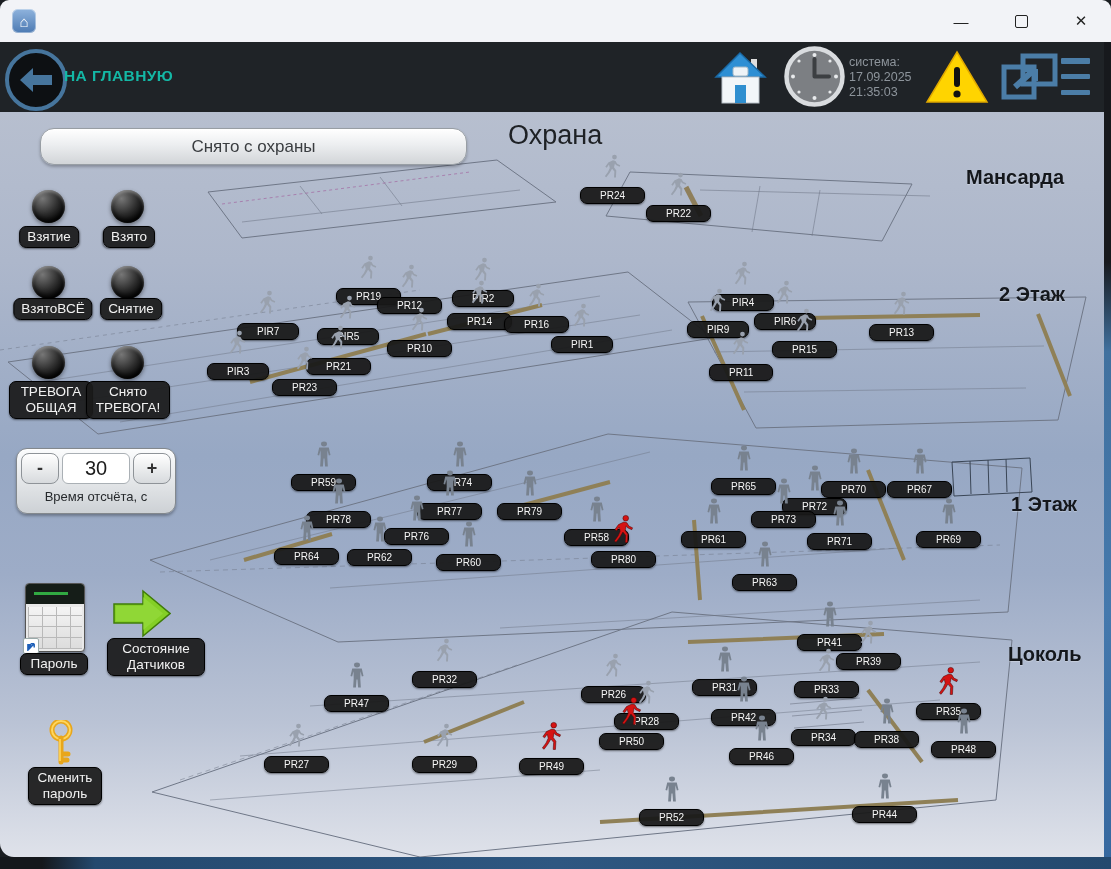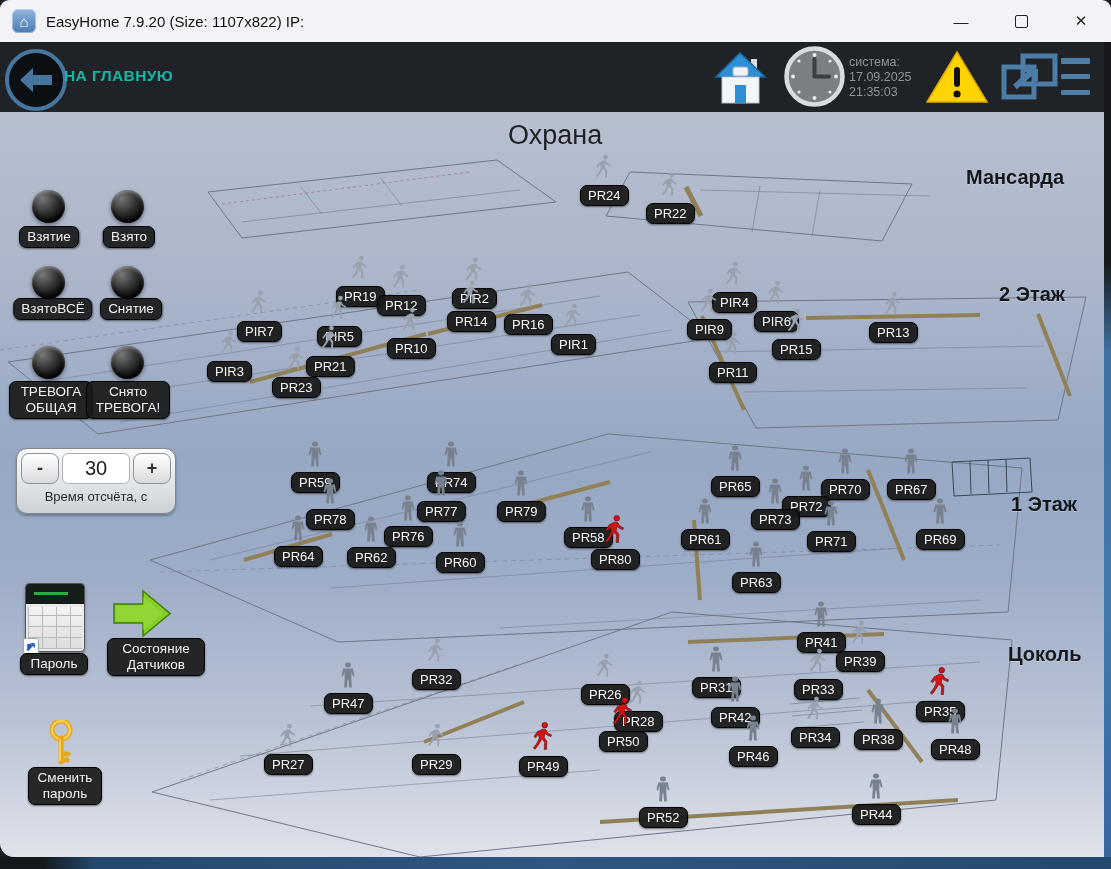--- a/index.html
+++ b/index.html
@@ -78,21 +78,21 @@
   .greenarrow{position:absolute;left:113px;top:477px;width:58px;height:49px;}
   .keyicon{position:absolute;left:44px;top:608px;width:34px;height:46px;}
   .tool-tag{position:absolute;text-align:center;white-space:normal;}
 
   
   .floor-label{position:absolute;font-size:20px;font-weight:bold;color:#14171c;text-shadow:0 1px 1px rgba(255,255,255,.3);}
 
   
   .sensor{position:absolute;}
   .sensor .slabel{display:inline-block;background:rgba(24,24,24,.94);color:#f5f5f5;border:1px solid #000;
-    border-radius:7px;padding:2px 7px;font-size:13px;box-shadow:0 1px 2px rgba(0,0,0,.5);white-space:nowrap;}
+    border-radius:7px;padding:2px 19px;font-size:10px;box-shadow:0 1px 2px rgba(0,0,0,.5);white-space:nowrap;}
   .sensor .person{position:absolute;left:50%;transform:translateX(-50%);top:-33px;width:22px;height:30px;fill:#99a1ae;}
   .sensor.stand .person{fill:#78828f;}
   .sensor.alarm .person{width:26px;height:34px;top:-36px;fill:#d51313;stroke:#4e0505;stroke-width:.5;}
 
   
   .bottombar{position:absolute;left:0;top:857px;width:1111px;height:12px;
     background:linear-gradient(90deg,#15181c 0px,#15181c 42px,#24496e 95px,#2e5781 50%,#24496e 100%);}
   .rightstrip{position:absolute;left:1104px;top:42px;width:7px;height:815px;
     background:linear-gradient(180deg,#17191d 0%,#17191d 27%,#41719f 38%,#4579ad 70%,#36689f 100%);}
 </style>
@@ -109,21 +109,20 @@
       <ellipse cx="12" cy="3.1" rx="3.3" ry="2.7"></ellipse>
       <path d="M6.8 6.8h10.4l1.9 8.2-1.8.5-1.5-5.6-.2 8 .6 9.6h-3l-.7-8.6h-1l-.7 8.6h-3l.6-9.6-.2-8-1.5 5.6-1.8-.5z"></path>
     </symbol>
   </defs>
 </svg>
 
 <div class="window">
 
   <div class="titlebar">
     <div class="appicon">⌂</div>
-    <div class="apptitle">EasyHome 7.9.20 (Size: 1107x822) IP:</div>
     <div class="wincontrols">
       <div class="wbtn">—</div>
       <div class="wbtn">
           <span class="maxbox"></span>
         </div>
       <div class="wbtn">✕</div>
     </div>
   </div>
 
   <div class="navbar">
@@ -399,20 +398,21 @@
             <use href="#p-stand"></use>
           </svg><span class="slabel">PR46</span></div>
         <div class="sensor stand" style="left: 639px; top: 695px;"><svg class="person">
             <use href="#p-stand"></use>
           </svg><span class="slabel">PR52</span></div>
         <div class="sensor stand" style="left: 852px; top: 692px;"><svg class="person">
             <use href="#p-stand"></use>
           </svg><span class="slabel">PR44</span></div>
       </div>
 
+    <button class="status-btn">Снято с охраны</button>
     <div class="page-title">Охрана</div>
 
     <div class="orb" style="left:32px;top:78px"></div>
     <div class="orb" style="left:111px;top:78px"></div>
     <div class="orb" style="left:32px;top:154px"></div>
     <div class="orb" style="left:111px;top:154px"></div>
     <div class="orb" style="left:32px;top:234px"></div>
     <div class="orb" style="left:111px;top:234px"></div>
     <div class="tag ind-label" style="left:49px;top:114px">Взятие</div>
     <div class="tag ind-label" style="left:129px;top:114px">Взято</div>

